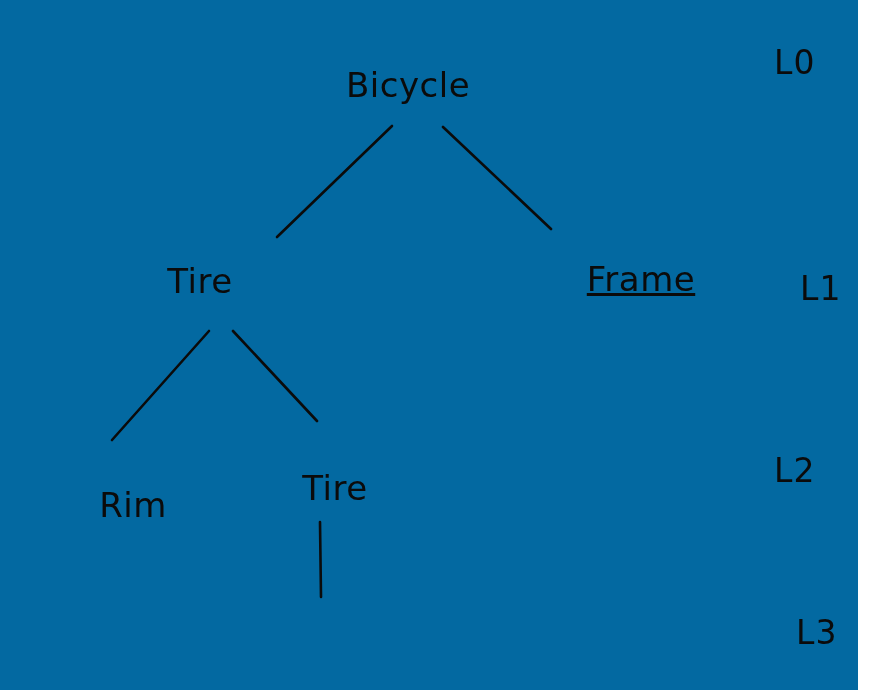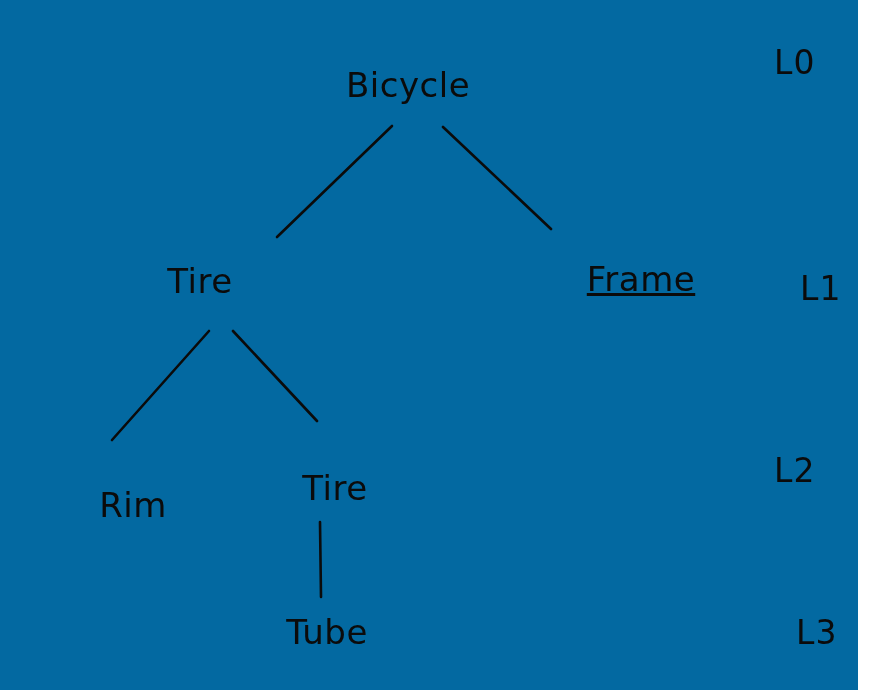--- a/index.html
+++ b/index.html
@@ -82,21 +82,20 @@
   <div class="node-label hand" id="node-bicycle" style="left: 408px; top: 85px;">Bicycle</div>
 
   <div class="node-label hand" id="node-wheel" style="left: 200px; top: 281px;">Tire</div>
 
   <div class="node-label hand" id="node-frame" style="left: 641px; top: 279px;">Frame</div>
 
   <div class="node-label hand" id="node-rim" style="left: 133px; top: 489px; margin-top: 16px;">Rim</div>
 
   <div class="node-label hand" id="node-tire" style="left: 335px; top: 488px;">Tire</div>
 
-  <div class="node-label hand" id="node-tube" style="left: 327px; top: 632px;">Tube</div>
 
   <div class="level-label hand" id="level-l0" style="top: 62px;">L0</div>
 
   <div class="level-label hand" id="level-l1" style="top: 288px;">L1</div>
 
   <div class="level-label hand" id="level-l2" style="top: 470px;">L2</div>
 
   <div class="level-label hand" id="level-l3" style="top: 632px;">L3</div>
 
 </div>

